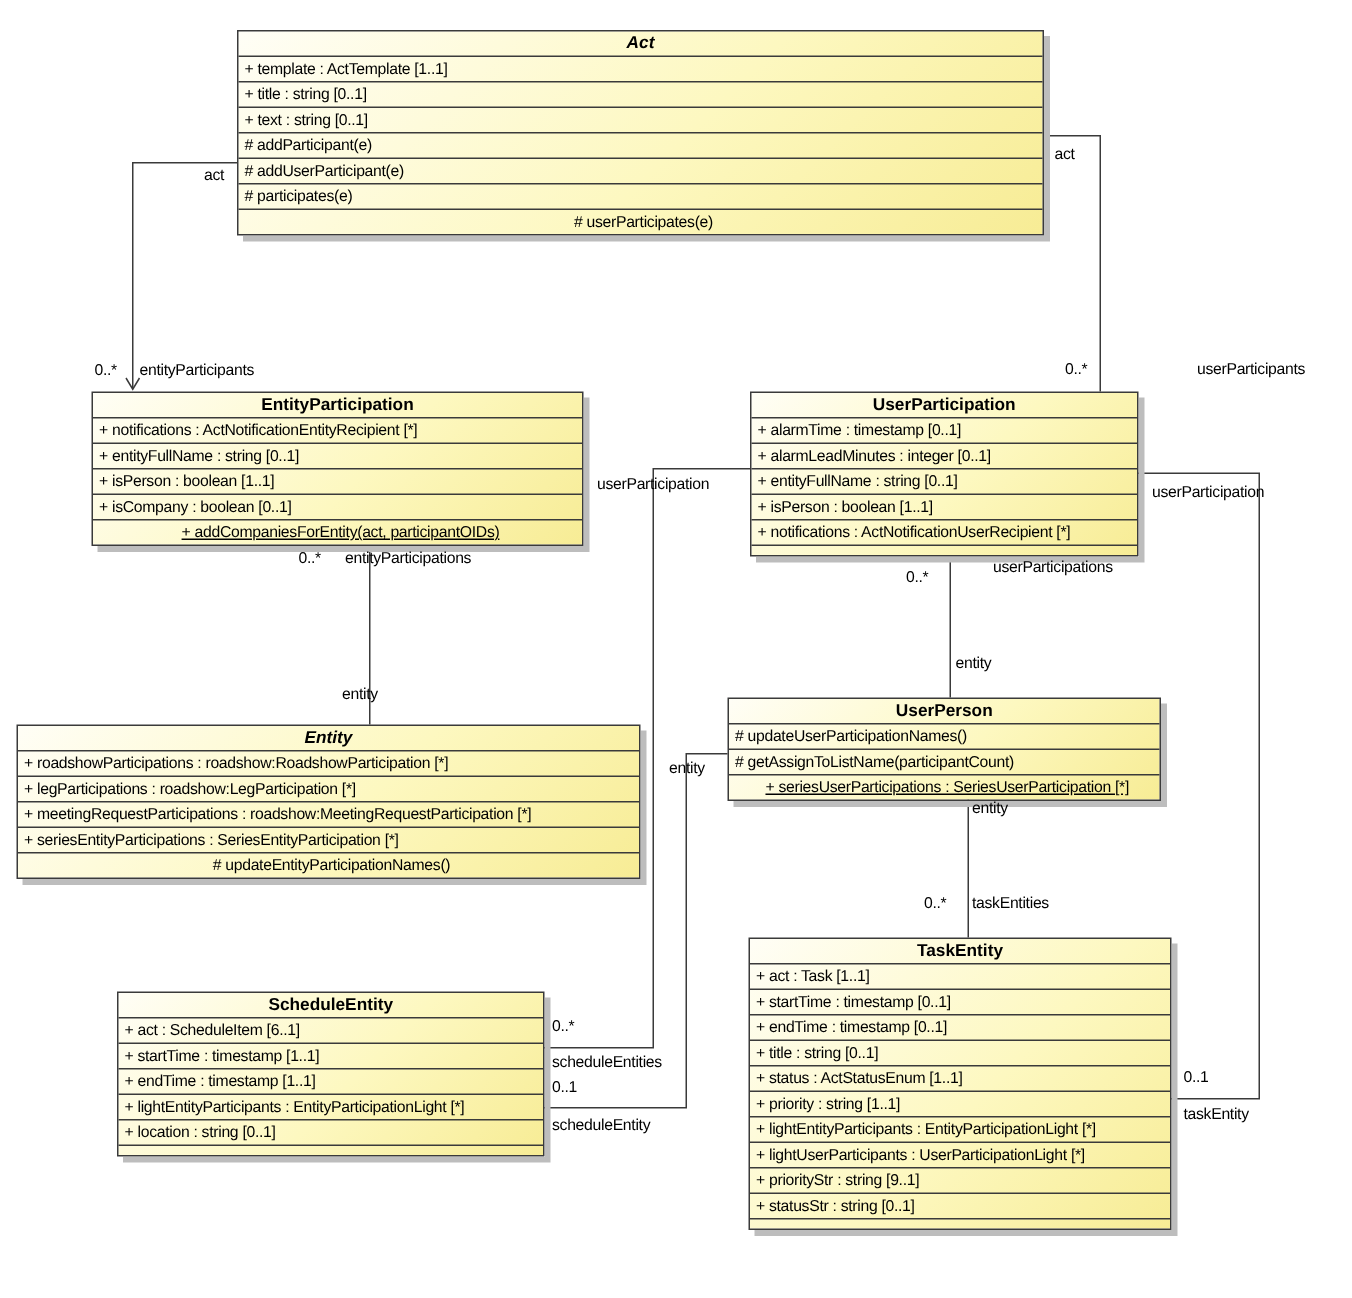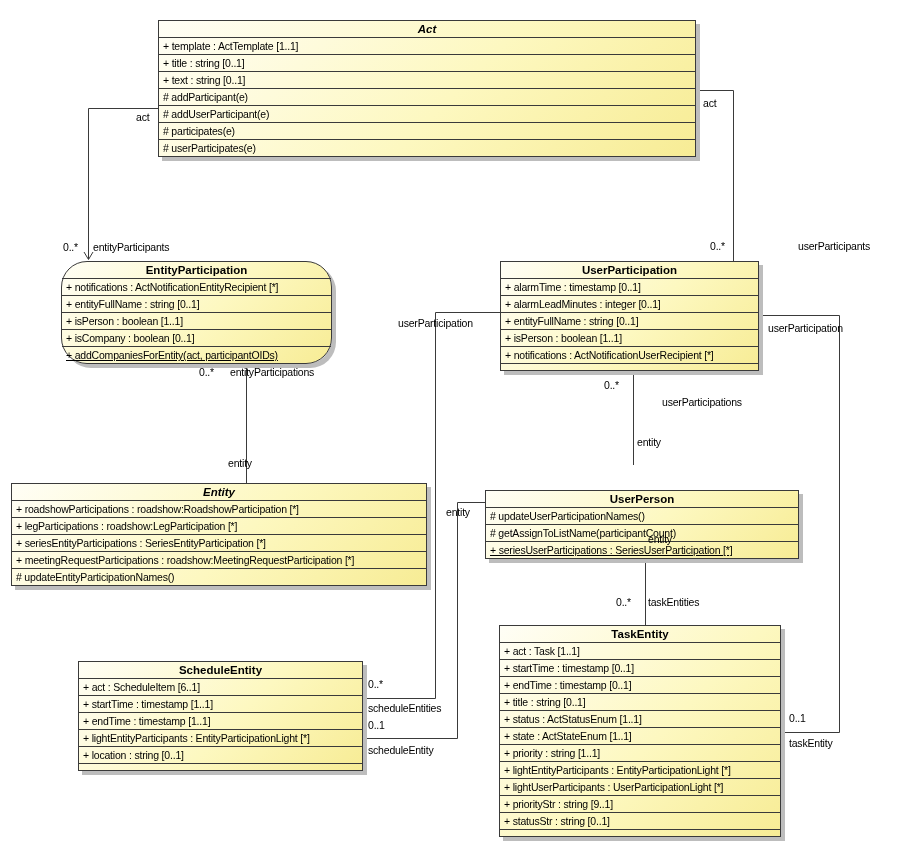--- a/index.html
+++ b/index.html
@@ -42,21 +42,21 @@
     line-height: 16px;
     border-bottom: 1px solid #3a3a3a;
     padding-left: 4px;
     font-size: 10.5px;
     letter-spacing: -0.2px;
     color: #000;
     white-space: nowrap;
     overflow: hidden;
   }
   .member.static { text-decoration: underline; }
-  .compartment:last-child .member:last-child { border-bottom: none; }
+  .compartment:last-child .member:last-child { border-bottom: none; text-align: center; }
   .compartment.empty { height: 6px; }
   .conn-label {
     position: absolute;
     font-size: 10.5px;
     letter-spacing: -0.2px;
     color: #000;
     white-space: nowrap;
     z-index: 3;
   }
 </style>
@@ -85,21 +85,21 @@
 
   <span class="conn-label" style="left:703px; top:97px;">act</span>
   <span class="conn-label" style="left:710px; top:240px;">0..*</span>
   <span class="conn-label" style="left:769px; top:240px;margin-left:29px;">userParticipants</span>
 
   <span class="conn-label" style="left:199px; top:366px;">0..*</span>
   <span class="conn-label" style="left:230px; top:366px;">entityParticipations</span>
   <span class="conn-label" style="left:228px; top:457px;">entity</span>
 
   <span class="conn-label" style="left:604px; top:379px;">0..*</span>
-  <span class="conn-label" style="left:637px; top:396px;padding-left:25px;">userParticipations</span>
+  <span class="conn-label" style="left:637px; top:372px;padding-left:25px;">userParticipations</span>
   <span class="conn-label" style="left:637px; top:436px;">entity</span>
 
   <span class="conn-label" style="left:648px; top:533px;">entity</span>
   <span class="conn-label" style="left:616px; top:596px;">0..*</span>
   <span class="conn-label" style="left:648px; top:596px;">taskEntities</span>
 
   <span class="conn-label" style="left:398px; top:317px;">userParticipation</span>
   <span class="conn-label" style="left:368px; top:678px;">0..*</span>
   <span class="conn-label" style="left:368px; top:702px;">scheduleEntities</span>
 
@@ -118,21 +118,21 @@
         <div class="member">+ title : string [0..1]</div>
         <div class="member">+ text : string [0..1]</div>
       </div>
       <div class="compartment">
         <div class="member"># addParticipant(e)</div>
         <div class="member"># addUserParticipant(e)</div>
         <div class="member"># participates(e)</div>
         <div class="member"># userParticipates(e)</div>
       </div>
     </div>
-    <div class="uml-class" style="left: 61px; top: 261px; width: 271px; border-radius: 26px;">
+    <div class="uml-class" style="left: 61px; top: 261px; width: 328px;">
       <div class="uml-title">EntityParticipation</div>
       <div class="compartment">
         <div class="member">+ notifications : ActNotificationEntityRecipient [*]</div>
         <div class="member">+ entityFullName : string [0..1]</div>
         <div class="member">+ isPerson : boolean [1..1]</div>
         <div class="member">+ isCompany : boolean [0..1]</div>
       </div>
       <div class="compartment">
         <div class="member static">+ addCompaniesForEntity(act, participantOIDs)</div>
       </div>
@@ -146,28 +146,28 @@
         <div class="member">+ isPerson : boolean [1..1]</div>
         <div class="member">+ notifications : ActNotificationUserRecipient [*]</div>
       </div>
       <div class="compartment empty"></div>
     </div>
     <div class="uml-class" style="left: 11px; top: 483px; width: 416px;">
       <div class="uml-title abstract">Entity</div>
       <div class="compartment">
         <div class="member">+ roadshowParticipations : roadshow:RoadshowParticipation [*]</div>
         <div class="member">+ legParticipations : roadshow:LegParticipation [*]</div>
+        <div class="member">+ meetingRequestParticipations : roadshow:MeetingRequestParticipation [*]</div>
         <div class="member">+ seriesEntityParticipations : SeriesEntityParticipation [*]</div>
-        <div class="member">+ meetingRequestParticipations : roadshow:MeetingRequestParticipation [*]</div>
       </div>
       <div class="compartment">
         <div class="member"># updateEntityParticipationNames()</div>
       </div>
     </div>
-    <div class="uml-class" style="left: 485px; top: 465px; width: 314px; margin-top: 25px;">
+    <div class="uml-class" style="left: 485px; top: 465px; width: 289px;">
       <div class="uml-title">UserPerson</div>
       <div class="compartment">
         <div class="member"># updateUserParticipationNames()</div>
         <div class="member"># getAssignToListName(participantCount)</div>
       </div>
       <div class="compartment">
         <div class="member static">+ seriesUserParticipations : SeriesUserParticipation [*]</div>
       </div>
     </div>
     <div class="uml-class" style="left: 78px; top: 661px; width: 285px;">
@@ -182,21 +182,20 @@
       <div class="compartment empty"></div>
     </div>
     <div class="uml-class" style="left: 499px; top: 625px; width: 282px;">
       <div class="uml-title">TaskEntity</div>
       <div class="compartment">
         <div class="member">+ act : Task [1..1]</div>
         <div class="member">+ startTime : timestamp [0..1]</div>
         <div class="member">+ endTime : timestamp [0..1]</div>
         <div class="member">+ title : string [0..1]</div>
         <div class="member">+ status : ActStatusEnum [1..1]</div>
-        <div class="member">+ state : ActStateEnum [1..1]</div>
         <div class="member">+ priority : string [1..1]</div>
         <div class="member">+ lightEntityParticipants : EntityParticipationLight [*]</div>
         <div class="member">+ lightUserParticipants : UserParticipationLight [*]</div>
         <div class="member">+ priorityStr : string [9..1]</div>
         <div class="member">+ statusStr : string [0..1]</div>
       </div>
       <div class="compartment empty"></div>
     </div>
   </div>
 

